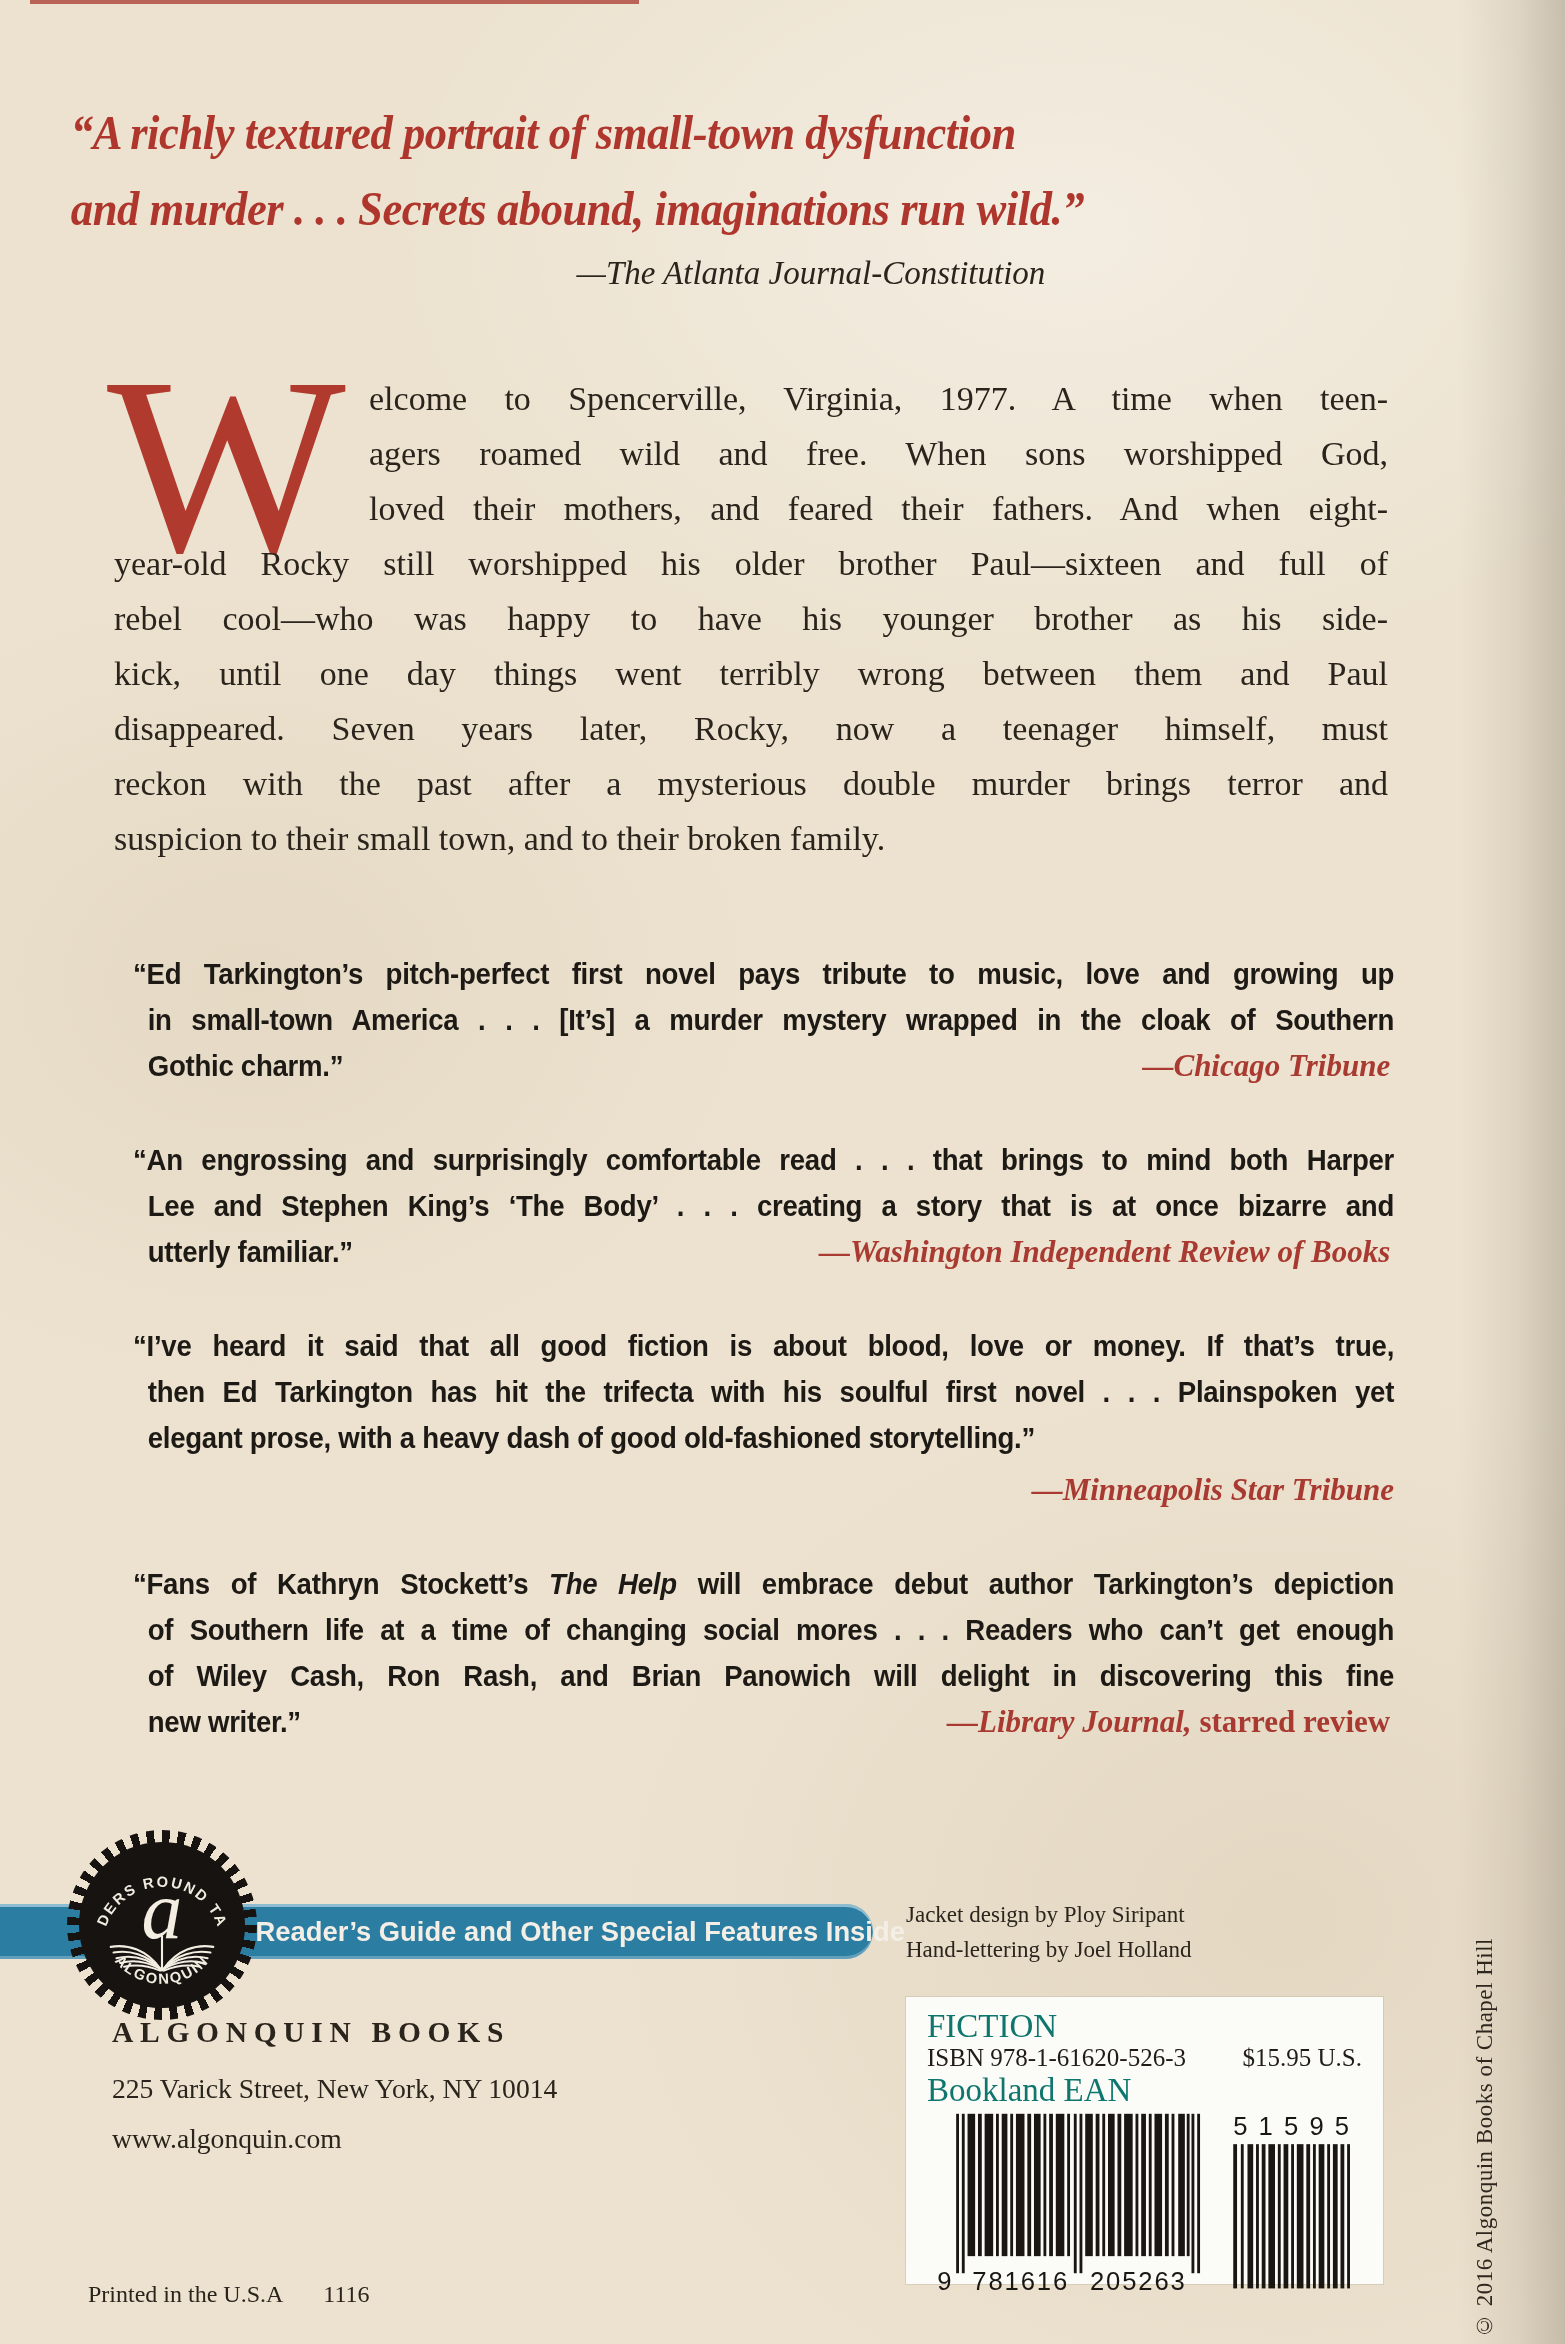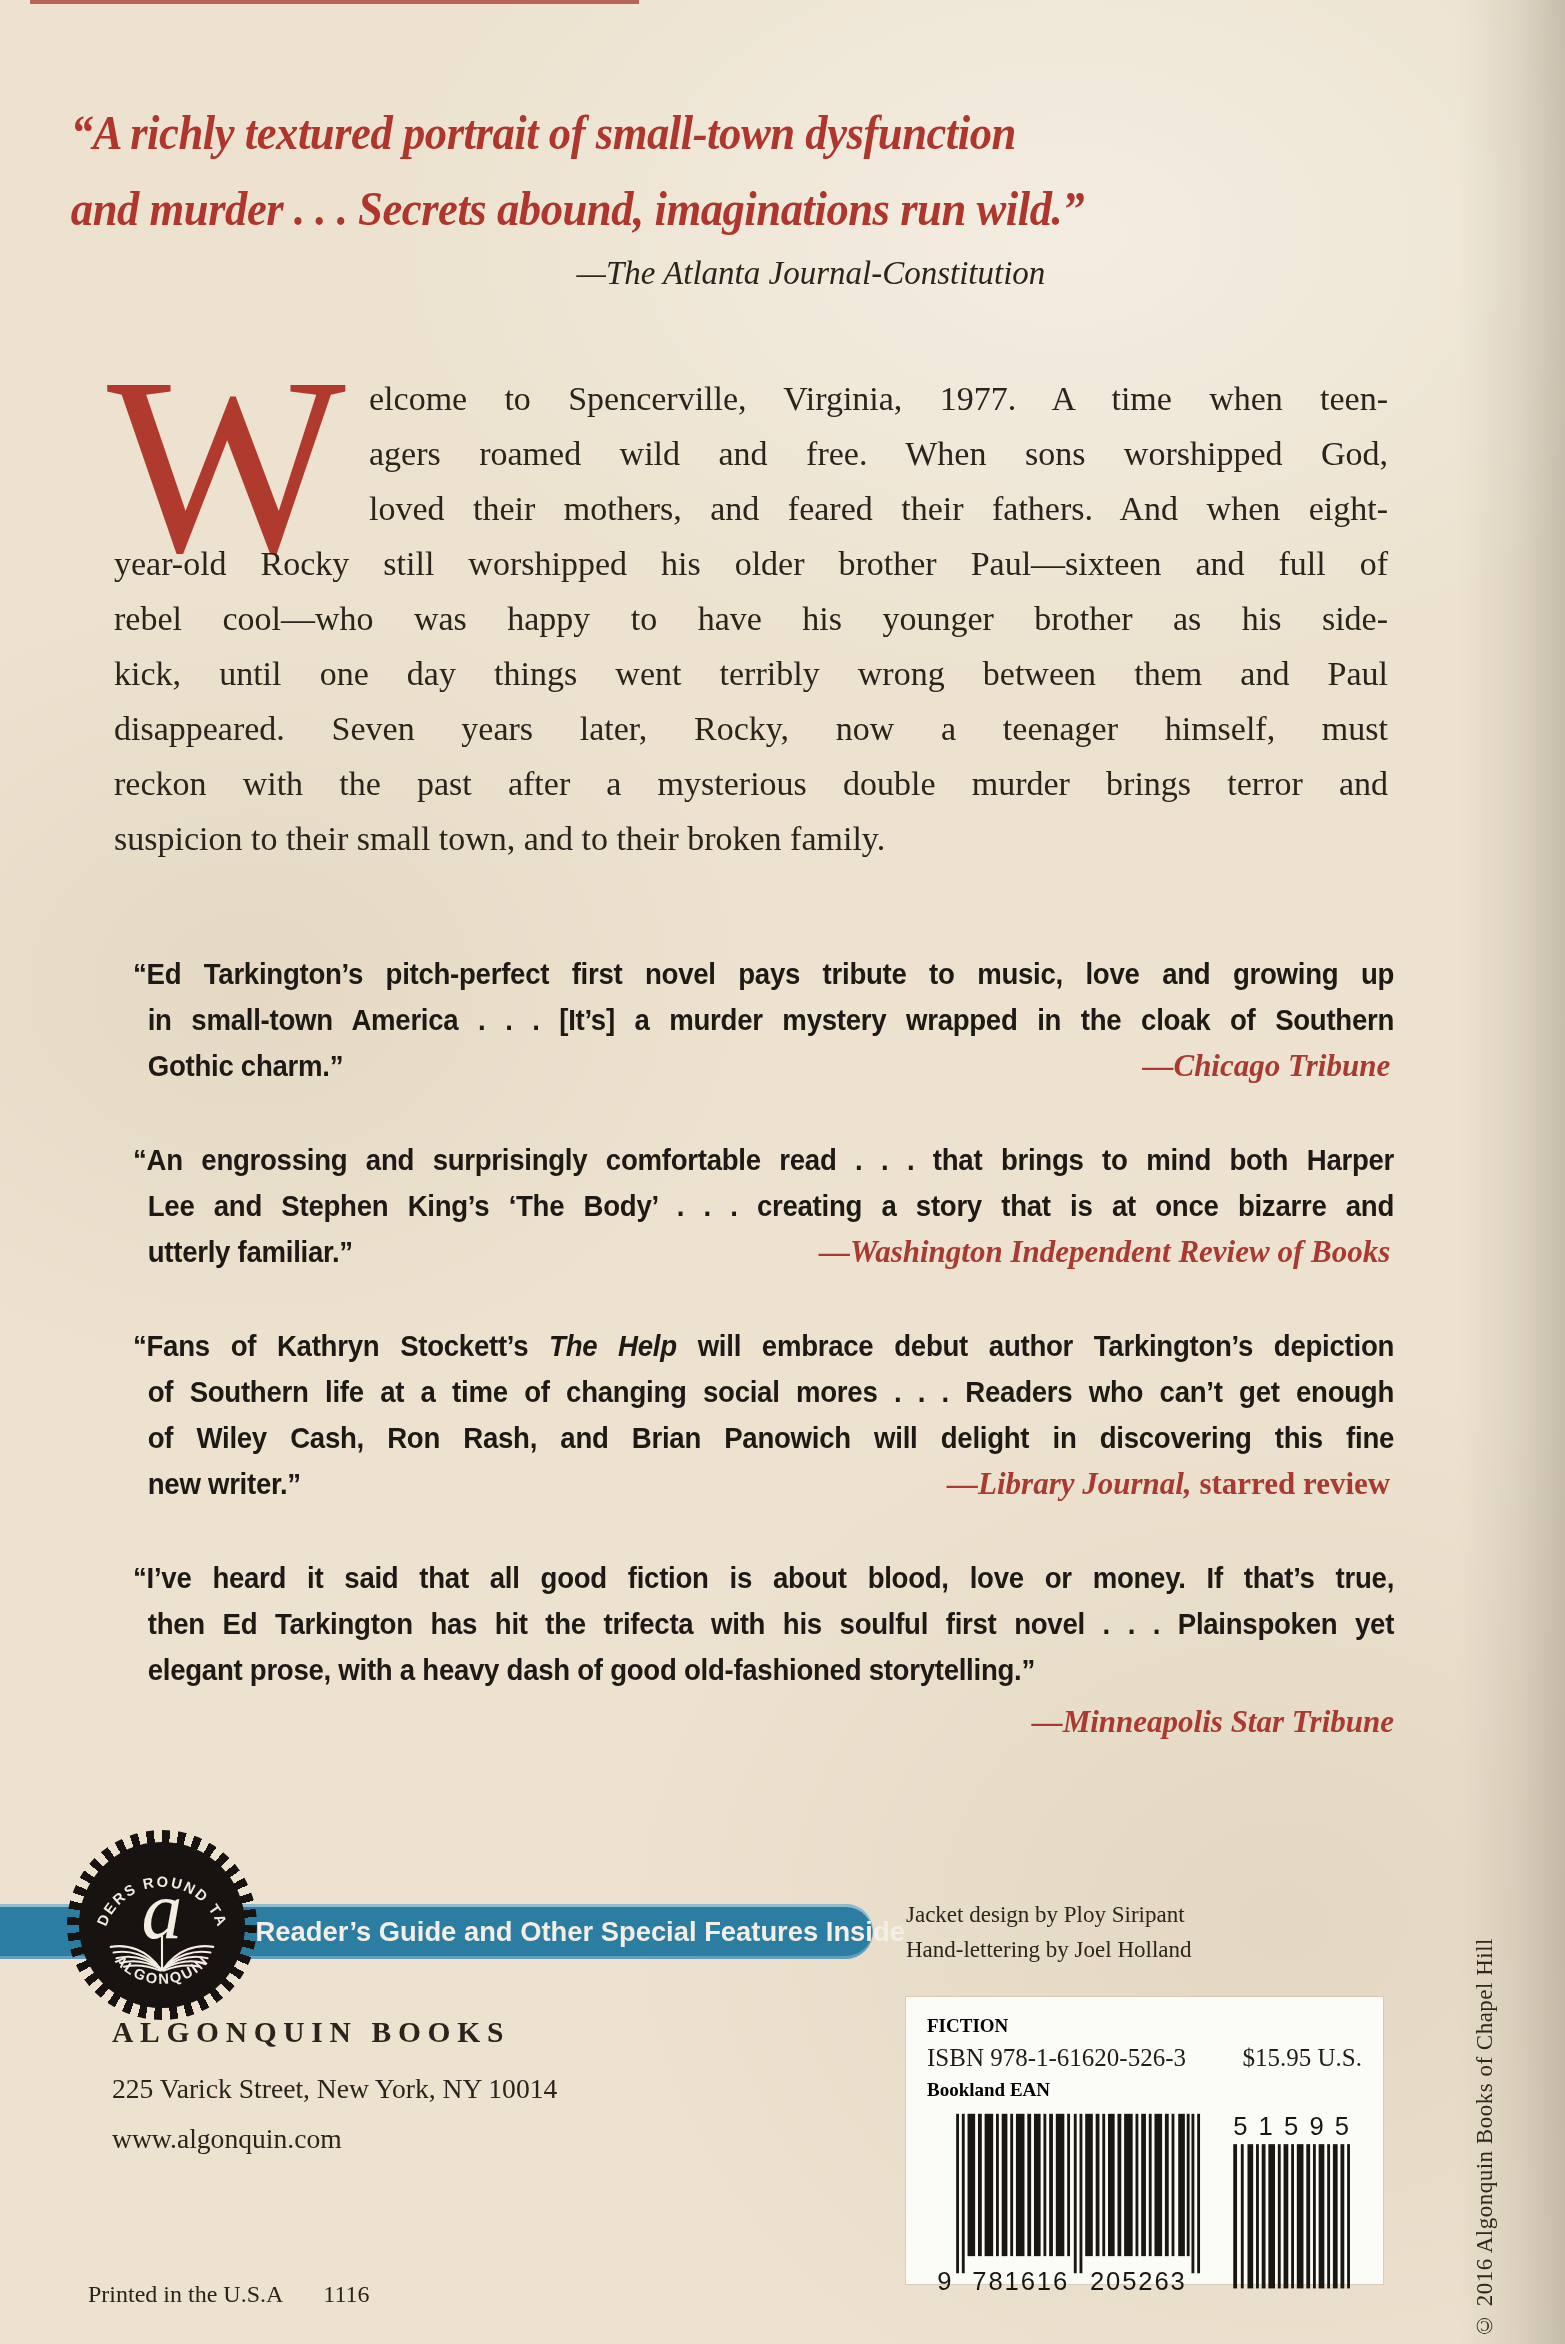--- a/index.html
+++ b/index.html
@@ -59,21 +59,21 @@
   .seal-arc{font-family:"Liberation Sans",sans-serif; font-weight:bold; font-size:15.5px;
     letter-spacing:2.2px; fill:#f1ebe0;}
   .seal-a{font-family:"Liberation Serif",serif; font-style:italic; font-size:86px; fill:#f3ede2;}
   .book-stroke{fill:none; stroke:#f3ede2; stroke-width:2.2; stroke-linecap:round;}
   
   .credits{position:absolute; left:906px; top:1897px;}
   .credit-line{font-size:23px; line-height:35px; color:#2b251d;}
   .bc-panel{position:absolute; left:906px; top:1997px; width:477px; height:287px;
     background:#fbfbf8; box-sizing:border-box; padding:13.3px 21px 0 21px;
     box-shadow:0 0 0 1px rgba(140,130,110,.18);}
-  .bc-cat,.bc-ean{font-size:19px; line-height:32px; color:#000000;font-weight:bold;}
+  .bc-cat,.bc-ean{font-size:33px; line-height:32px; color:#0f766e;}
   .bc-row{display:flex; justify-content:space-between; font-size:25px; line-height:32px; color:#211c15;}
   .bc-svg{display:block; margin-top:3.8px;}
   .bc-digits{font-family:"Liberation Sans",sans-serif; font-size:27px; fill:#1a1713;}
   
   .publisher{position:absolute; left:112px; top:2016px;}
   .pub-name{font-weight:bold; font-size:29.5px; letter-spacing:6.7px; color:#2a241c; margin-bottom:15px;}
   .pub-line{font-size:27.6px; line-height:50px; color:#2a241c;}
   .printed{position:absolute; left:88px; top:2281px; font-size:24px; color:#2a241c;}
   .printed .code{margin-left:40px;text-align:right;}
   
@@ -121,35 +121,35 @@
       <div class="cond">
         <div class="rline first">“An engrossing and surprisingly comfortable read . . . that brings to mind both Harper</div>
         <div class="rline">Lee and Stephen King’s ‘The Body’ . . . creating a story that is at once bizarre and</div>
         <div class="rline lastline">utterly familiar.”</div>
       </div>
       <div class="rsource"><span>—Washington Independent Review of Books</span><span class="suffix"></span></div>
     </div>
 
     <div class="review">
       <div class="cond">
+        <div class="rline first">“I’ve heard it said that all good fiction is about blood, love or money. If that’s true,</div>
+        <div class="rline">then Ed Tarkington has hit the trifecta with his soulful first novel . . . Plainspoken yet</div>
+        <div class="rline lastline">elegant prose, with a heavy dash of good old-fashioned storytelling.”</div>
+      </div>
+      <div class="rsource ownline"><span>—Minneapolis Star Tribune</span><span class="suffix"></span></div>
+    </div>
+
+    <div class="review">
+      <div class="cond">
         <div class="rline first"><span>“Fans of Kathryn Stockett’s </span><span class="it">The Help</span><span> will embrace debut author Tarkington’s depiction</span></div>
         <div class="rline">of Southern life at a time of changing social mores . . . Readers who can’t get enough</div>
         <div class="rline">of Wiley Cash, Ron Rash, and Brian Panowich will delight in discovering this fine</div>
         <div class="rline lastline">new writer.”</div>
       </div>
       <div class="rsource"><span>—Library Journal,</span><span class="suffix"> starred review</span></div>
-    </div>
-
-    <div class="review">
-      <div class="cond">
-        <div class="rline first">“I’ve heard it said that all good fiction is about blood, love or money. If that’s true,</div>
-        <div class="rline">then Ed Tarkington has hit the trifecta with his soulful first novel . . . Plainspoken yet</div>
-        <div class="rline lastline">elegant prose, with a heavy dash of good old-fashioned storytelling.”</div>
-      </div>
-      <div class="rsource ownline"><span>—Minneapolis Star Tribune</span><span class="suffix"></span></div>
     </div>
 
   </div>
 
   <div class="banner">
     <div class="banner-label">Reader’s Guide and Other Special Features Inside</div>
   </div>
 
   <div class="seal">
     <div class="seal-spikes"></div>

